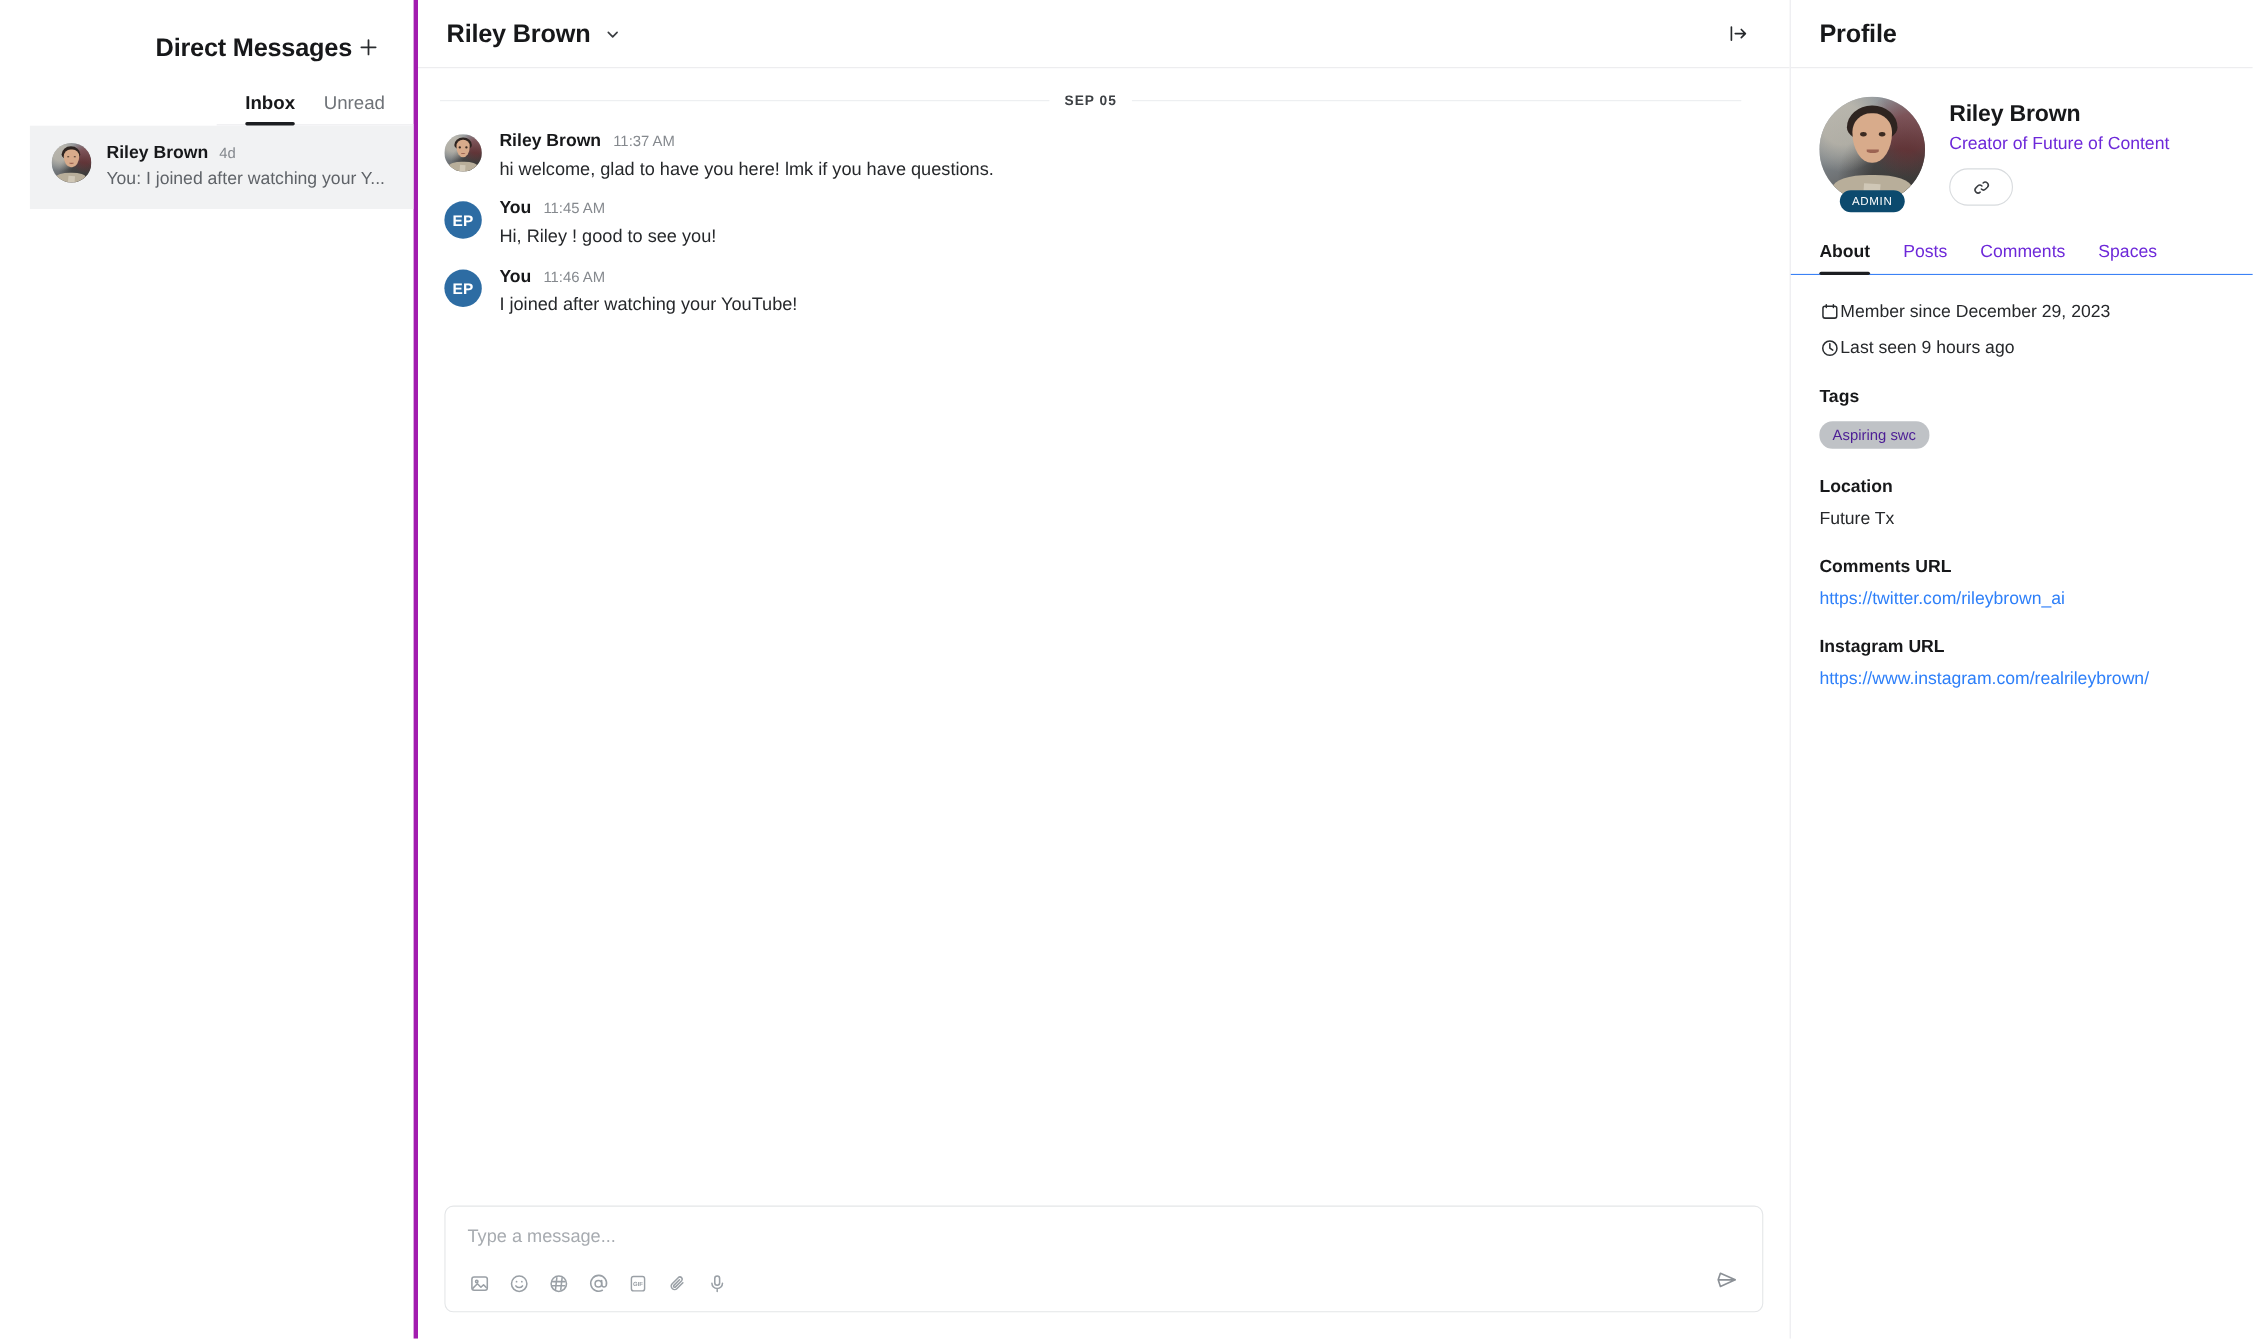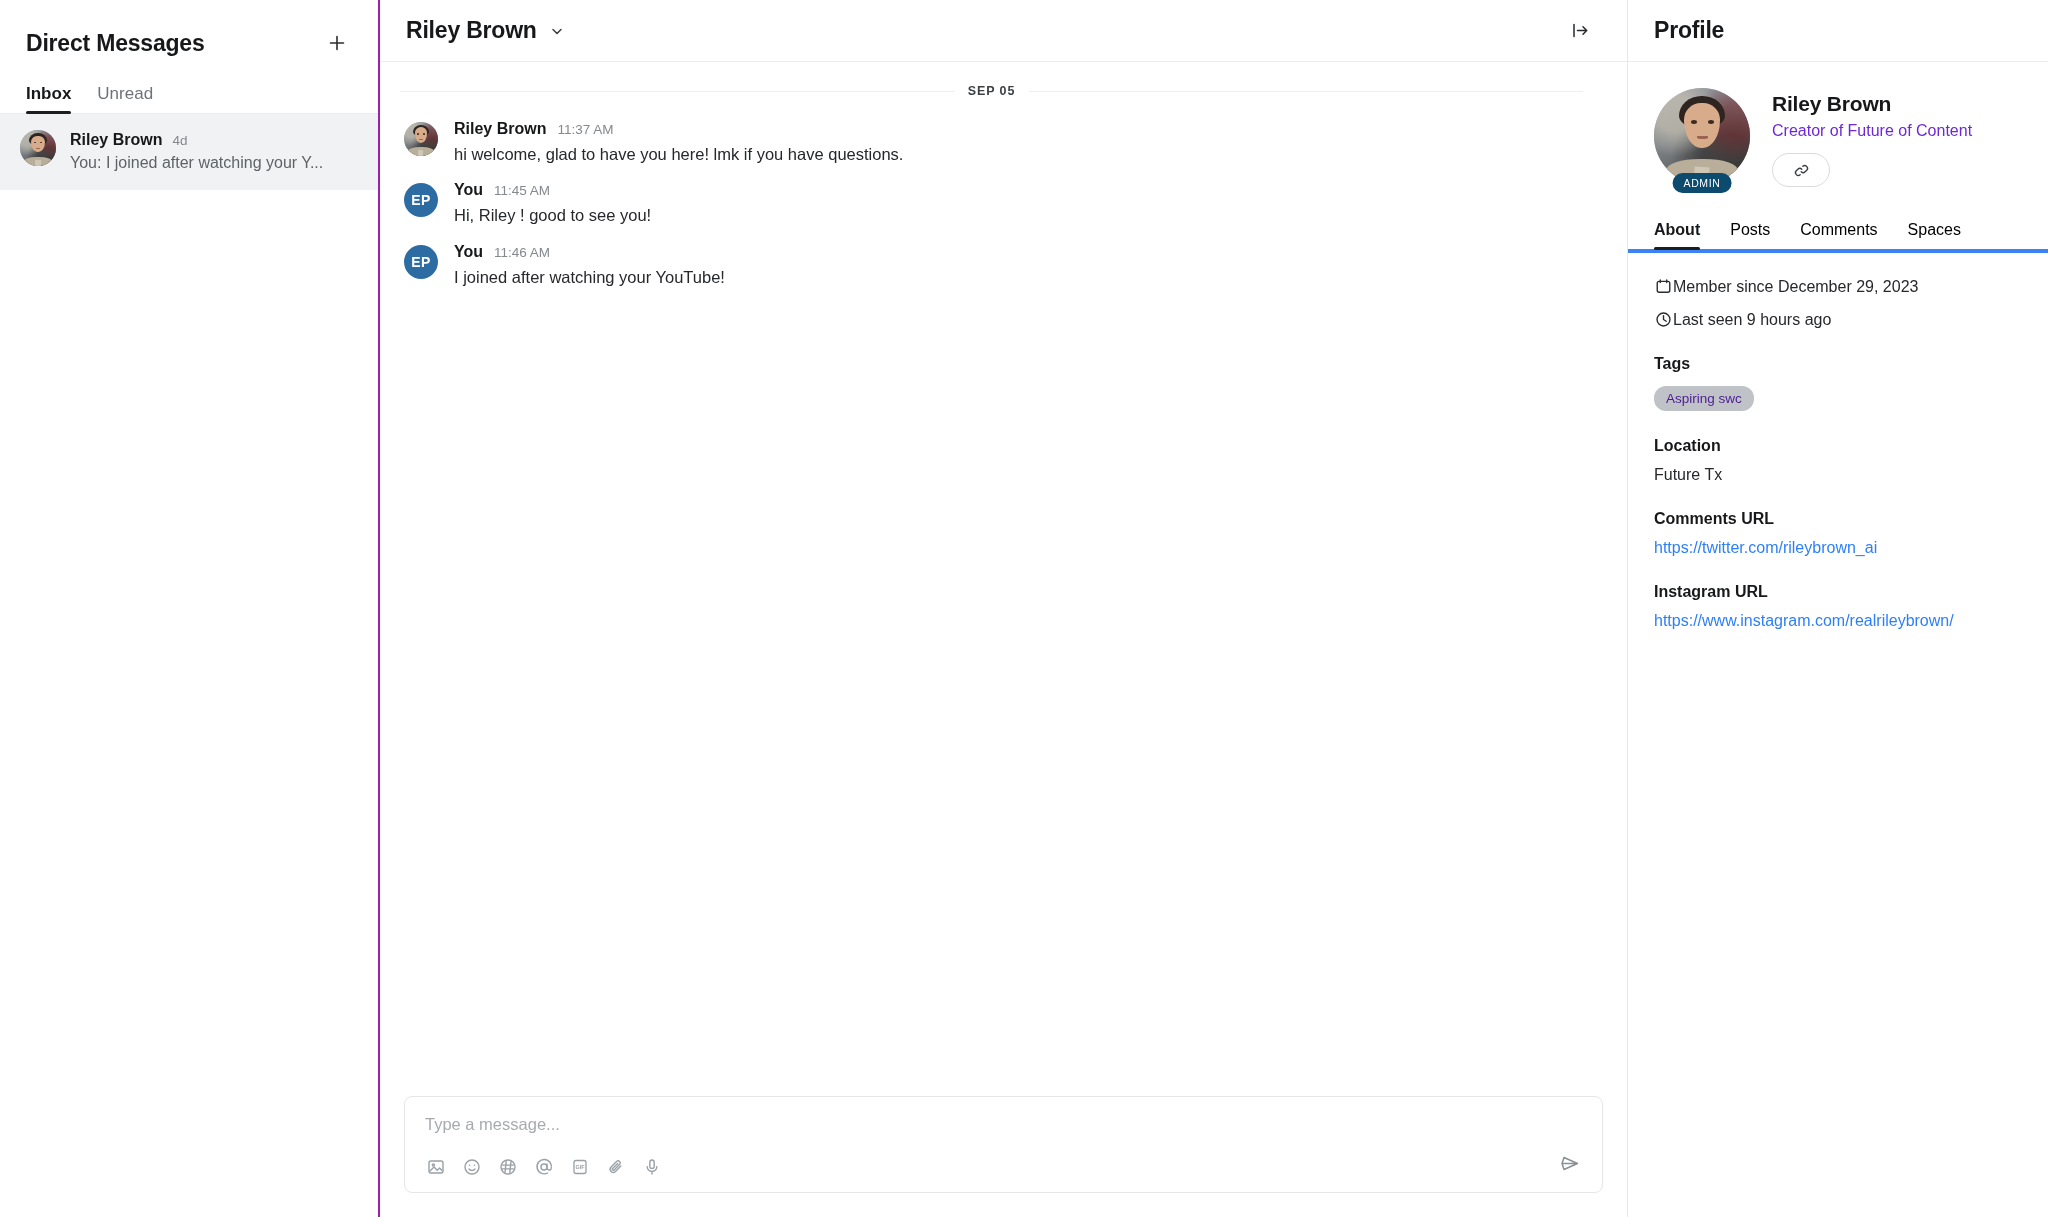--- a/index.html
+++ b/index.html
@@ -9,23 +9,24 @@
     font-family: "Liberation Sans", sans-serif;
     color: #1f2124;
     overflow: hidden;
   }
   .app { display: flex; width: 2048px; height: 1217px; }
 
   
   .sidebar {
     width: 380px; height: 100%;
     background: #ffffff;
-    border-right: 2px solid #a21caf;
+    border-right: 4px solid #a21caf;
     display: flex; flex-direction: column;
     flex: 0 0 380px;
+    align-items: flex-end;
   }
   .sidebar-head {
     display: flex; align-items: center; justify-content: space-between;
     padding: 24px 26px 0 26px;
     height: 62px;
   }
   .sidebar-title { font-size: 23px; font-weight: bold; letter-spacing: -0.2px; color: #17181a; }
   .plus-btn {
     width: 30px; height: 30px; display: flex; align-items: center; justify-content: center;
     cursor: pointer; color: #2a2c2f;
@@ -155,23 +156,23 @@
   .p-name { font-size: 21px; font-weight: bold; color: #17181a; letter-spacing: -0.2px; }
   .p-sub { font-size: 16px; color: #6d28d9; margin-top: 6px; }
   .link-pill {
     margin-top: 13px; width: 58px; height: 34px; border: 1px solid #d8dbde;
     border-radius: 18px; display: flex; align-items: center; justify-content: center;
     cursor: pointer; color: #3b3e42;
   }
 
   .p-tabs {
     display: flex; gap: 30px; padding: 26px 26px 0 26px;
-    border-bottom: 4px solid #3b82f6; margin-top: 8px;
-  }
-  .p-tab { font-size: 16px; color: #000000; padding-bottom: 10px; position: relative; cursor: pointer; }
+    border-bottom: 1px solid #3b82f6; margin-top: 8px;
+  }
+  .p-tab { font-size: 16px; color: #6d28d9; padding-bottom: 10px; position: relative; cursor: pointer; }
   .p-tab.active { color: #17181a; font-weight: bold; }
   .p-tab.active::after {
     content: ""; position: absolute; left: 0; right: 0; bottom: -1px;
     height: 3px; background: #1c1e21; border-radius: 2px;
   }
 
   .p-body { padding: 24px 26px 0 26px; }
   .p-fact { display: flex; align-items: center; margin-bottom: 14px; color: #26282b; }
   .p-fact svg { color: #2a2d30; flex: 0 0 auto; }
   .p-fact span { font-size: 16px; }

